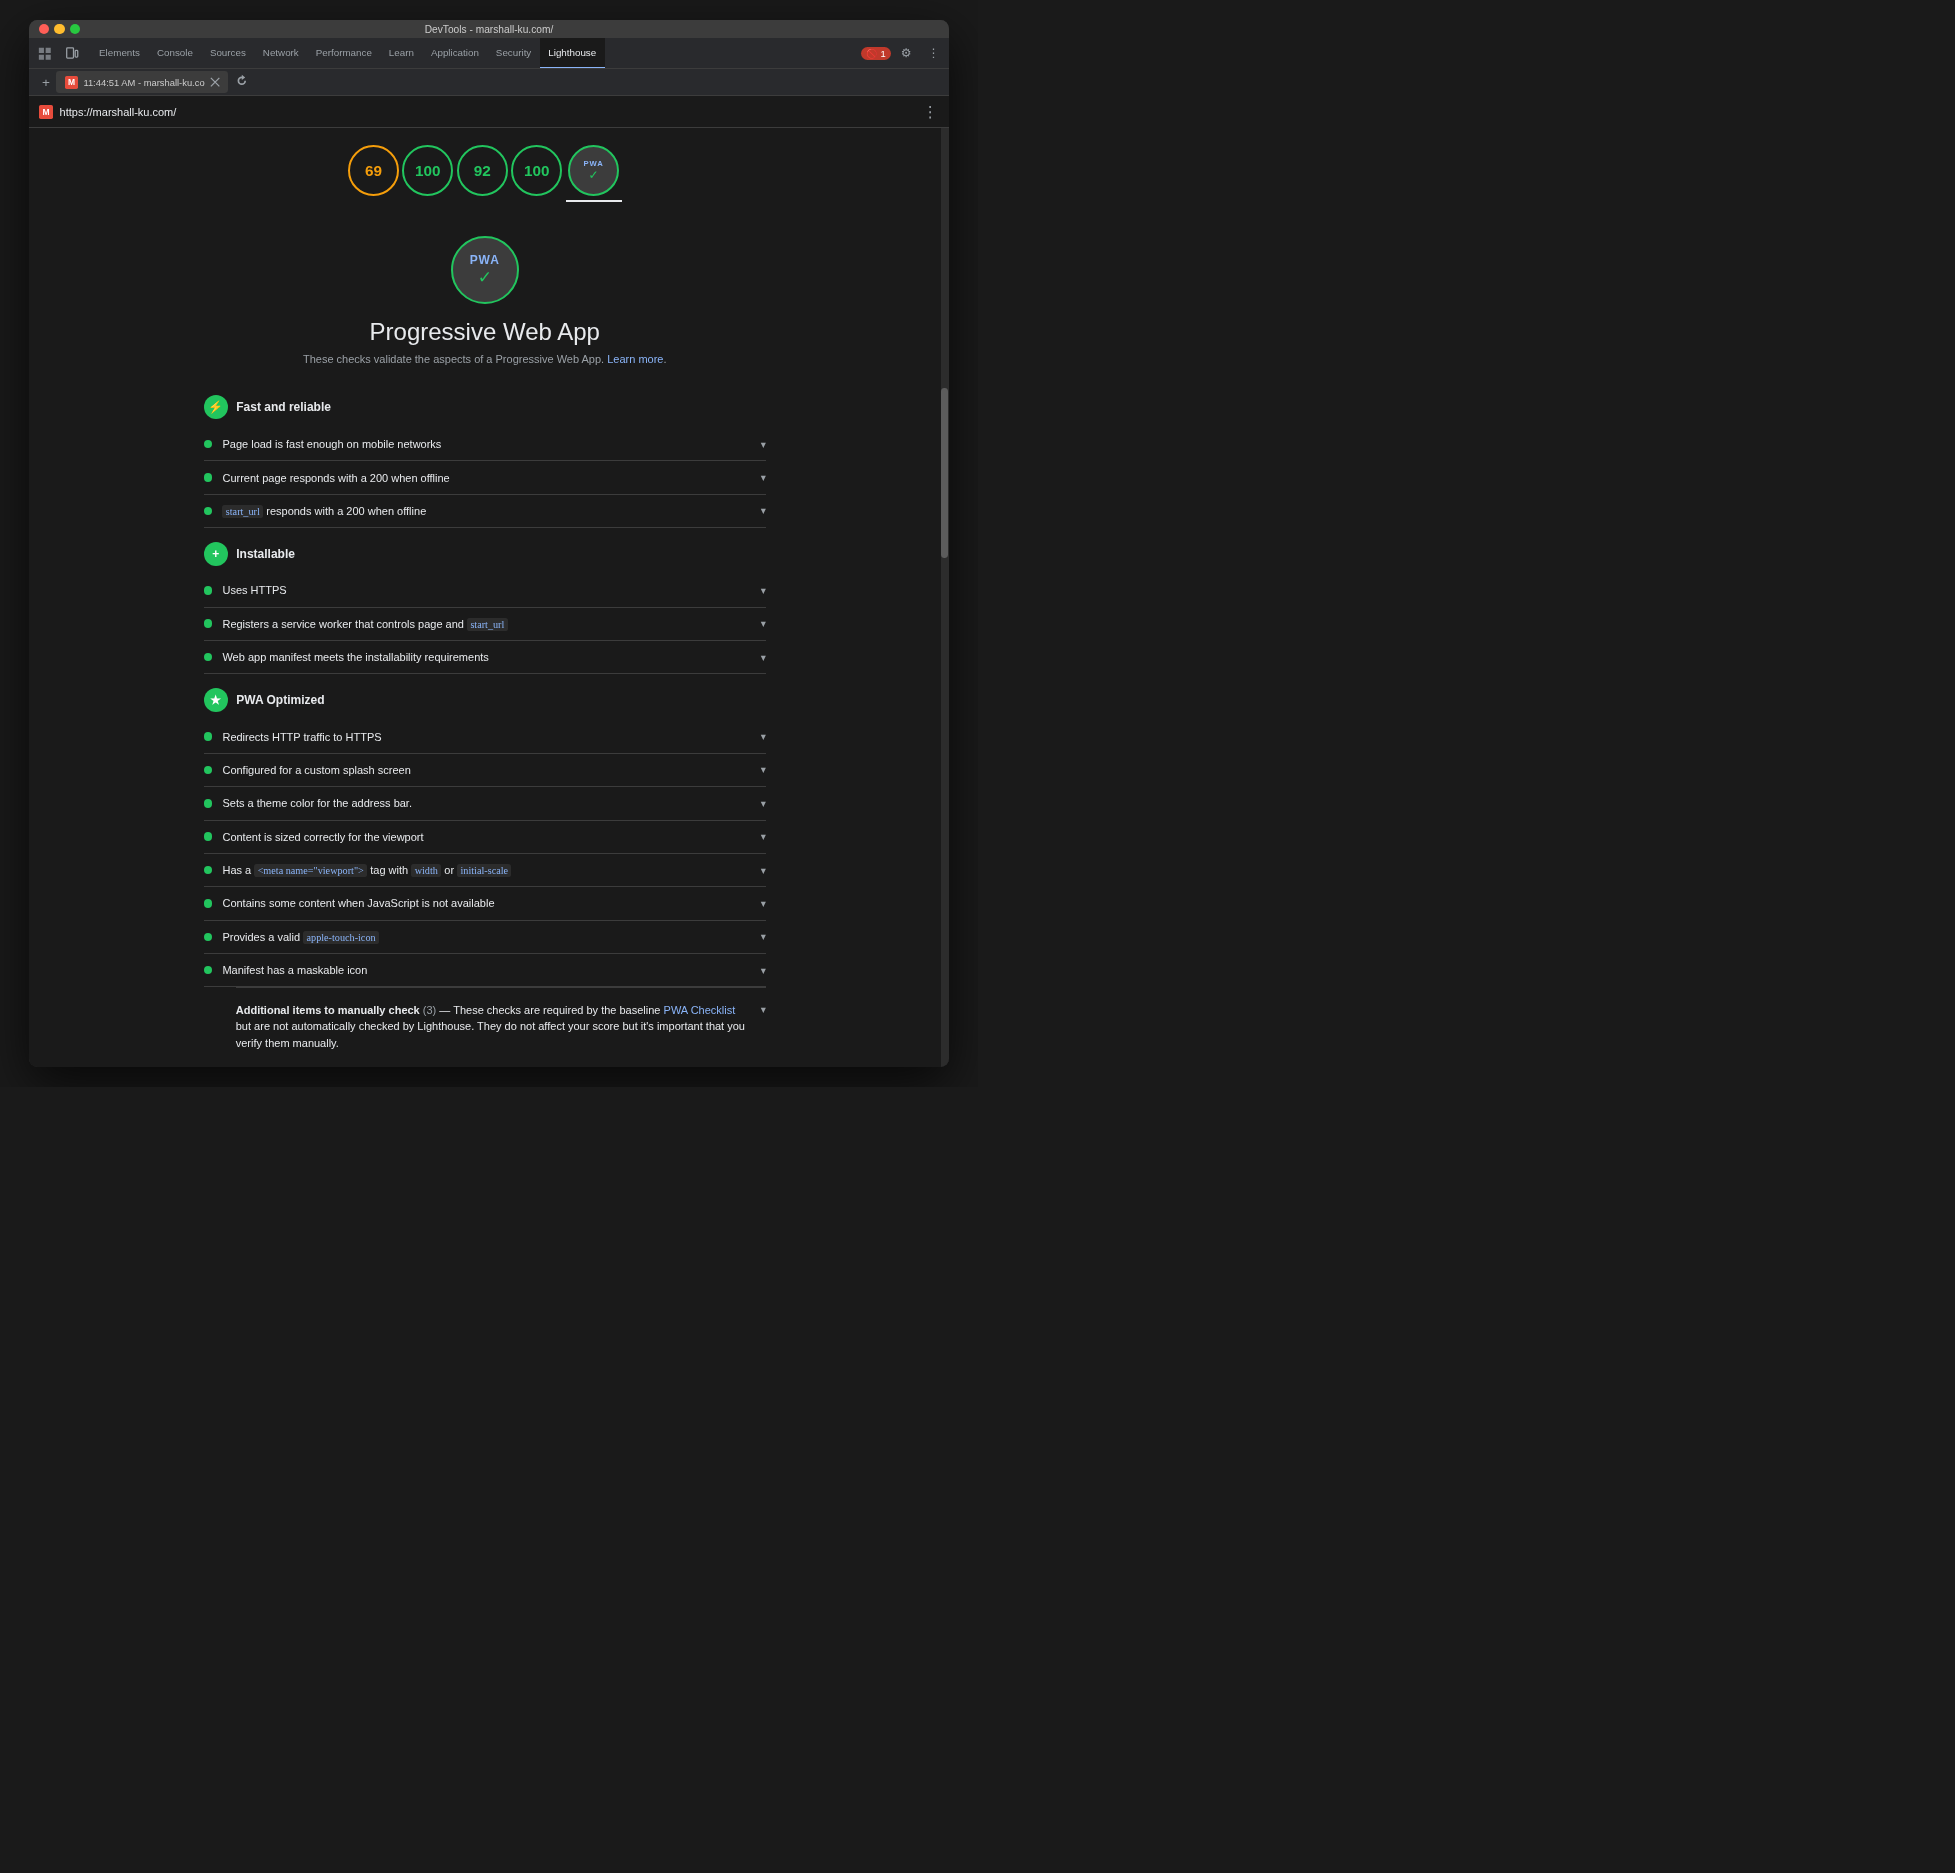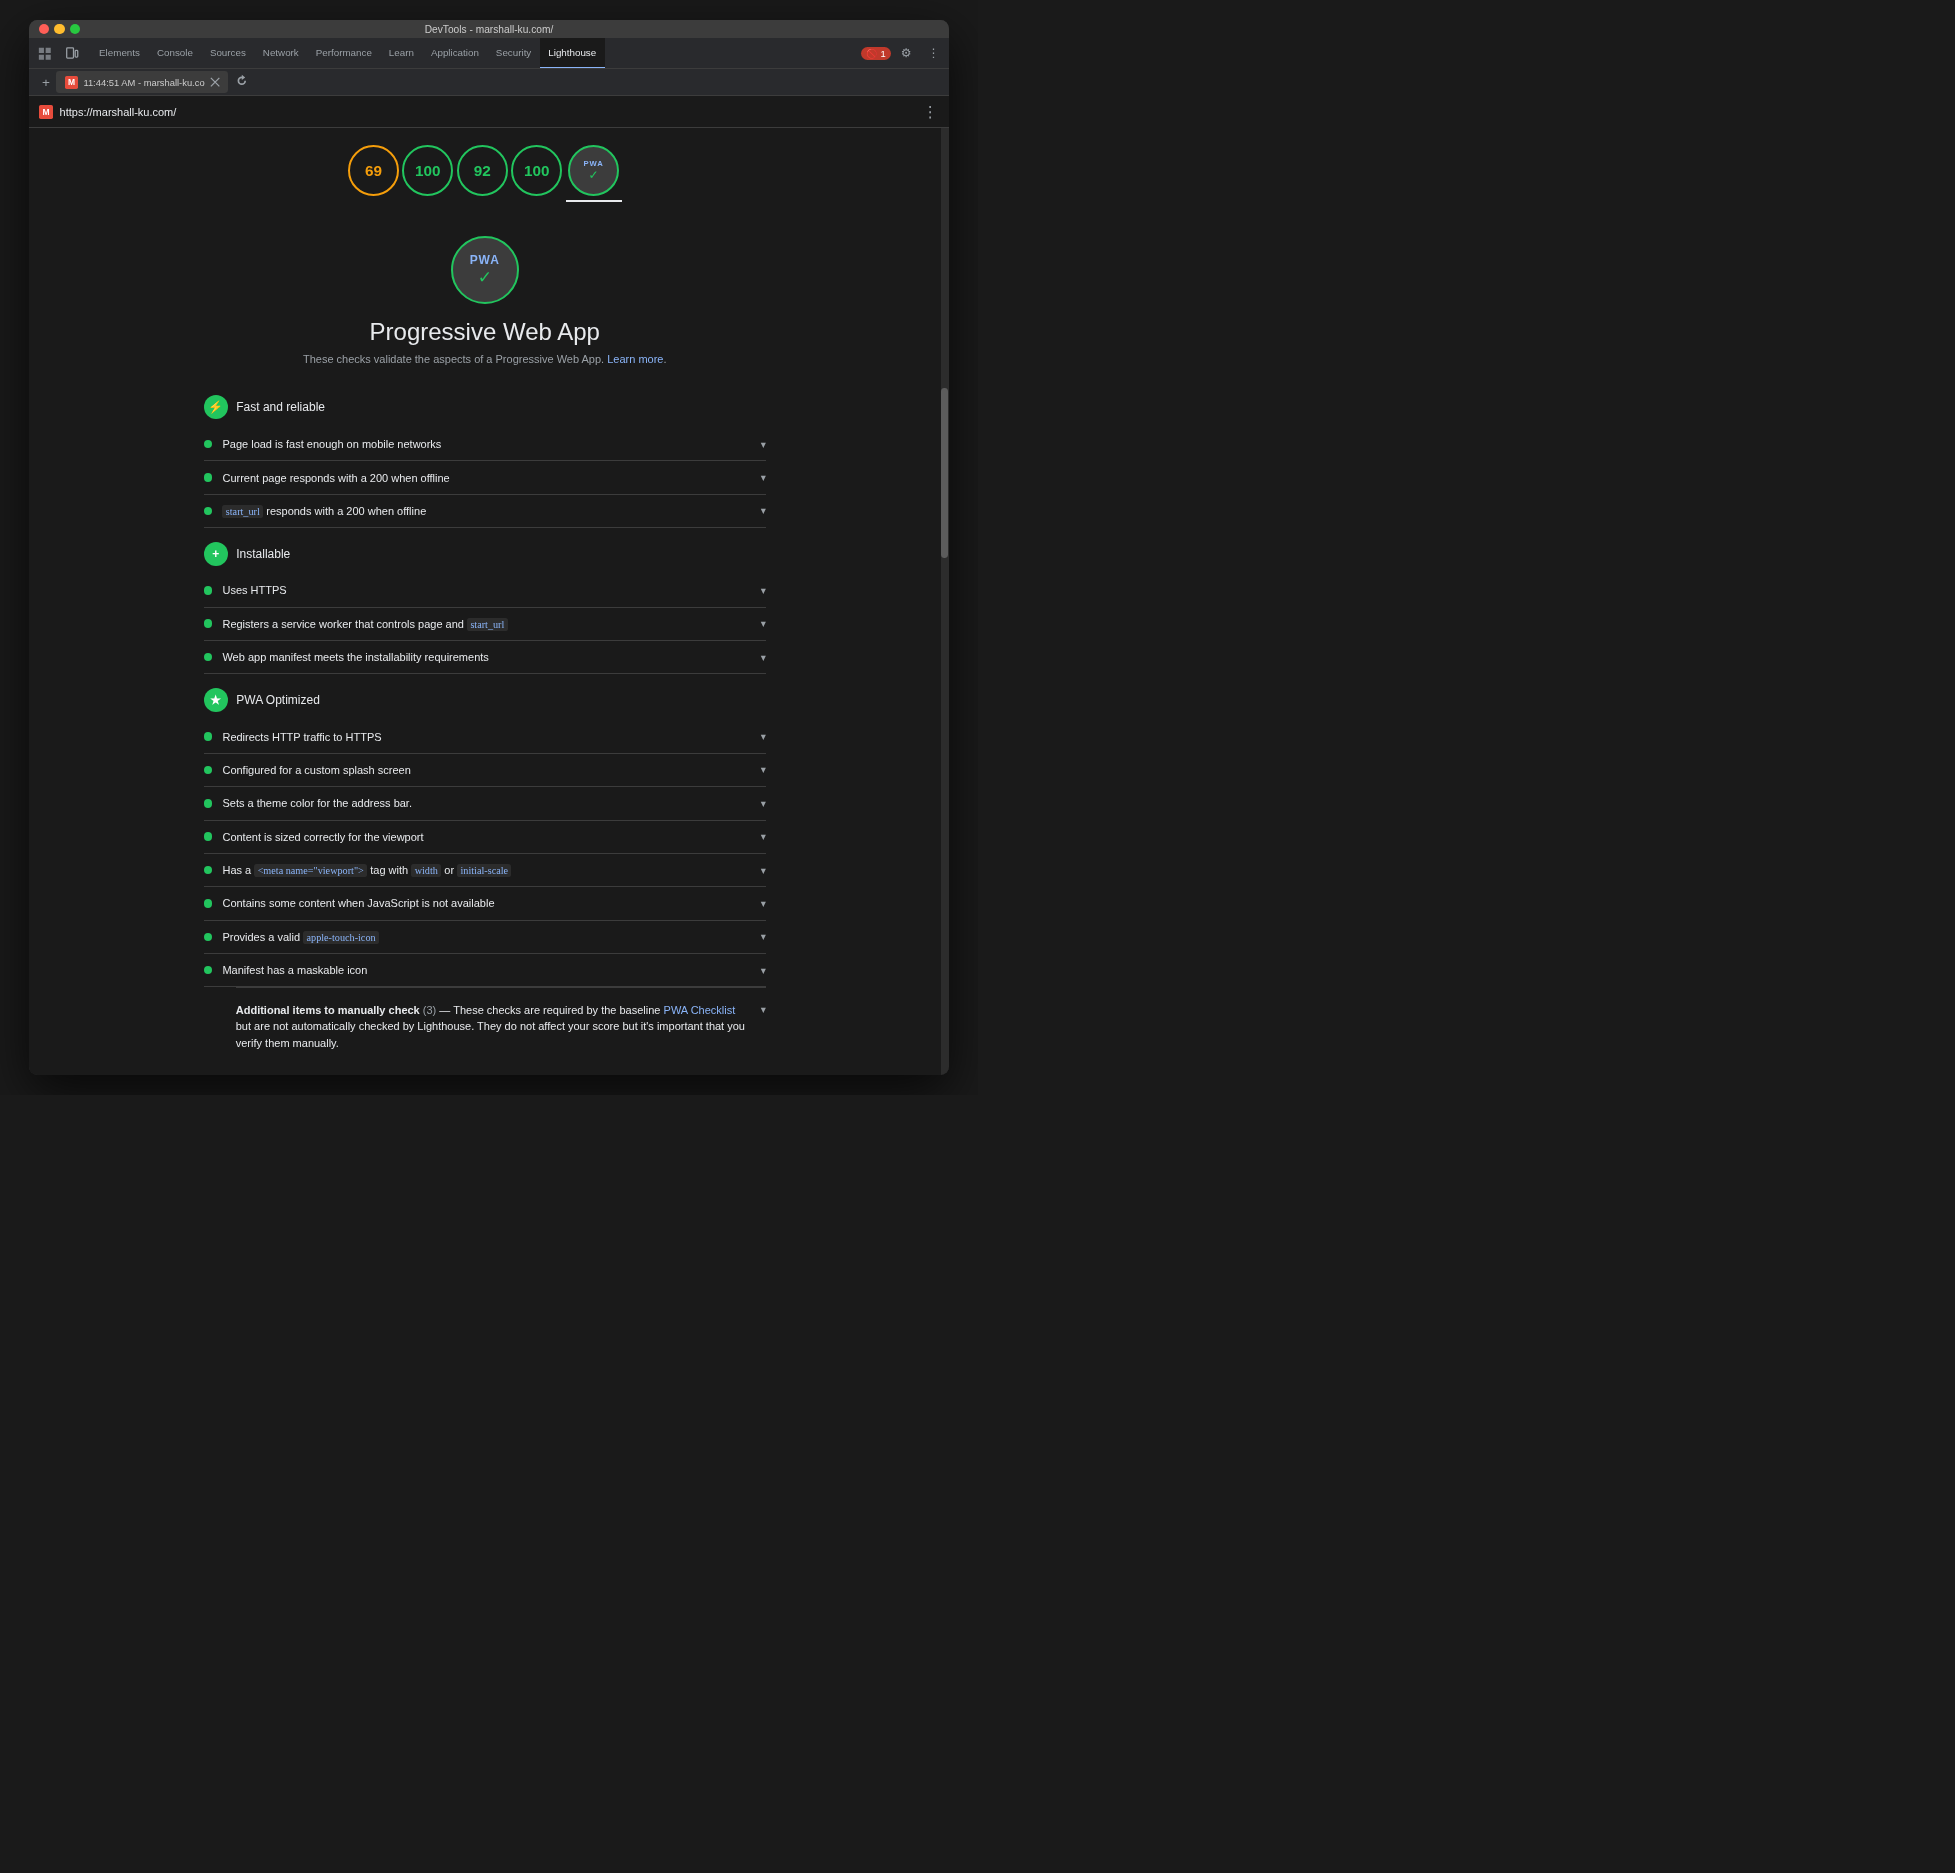--- a/index.html
+++ b/index.html
@@ -195,21 +195,21 @@
 
     
     .main-content {
       background: #1a1a1a;
       padding: 0;
       display: flex;
     }
     .content-panel {
       flex: 1;
       overflow-y: auto;
-      padding: 0 0 10px 0;
+      padding: 0 0 2px 0;
     }
     .scrollbar {
       width: 8.5px;
       background: #2c2c2c;
     }
 
     
     .score-tabs {
       display: flex;
       justify-content: center;
@@ -313,21 +313,21 @@
       background: #22c55e;
       display: flex;
       align-items: center;
       justify-content: center;
       color: white;
       font-size: 12px;
       font-weight: bold;
     }
     .section-title {
       font-size: 12px;
-      font-weight: 400;
+      font-weight: 700;
       color: #e8eaed;
     }
 
     
     .check-item {
       display: flex;
       align-items: center;
       padding: 10.2px 0;
       border-bottom: 0.9px solid #3c3c3c;
       cursor: pointer;

